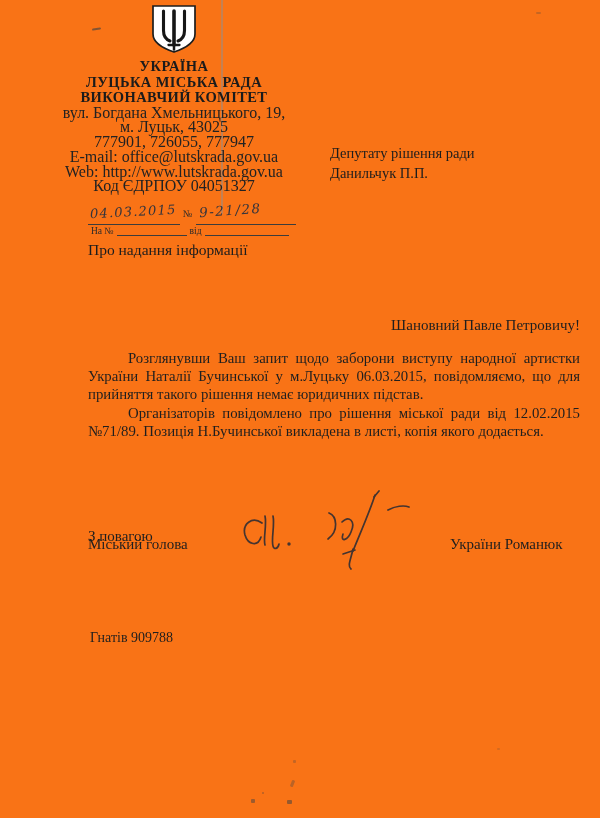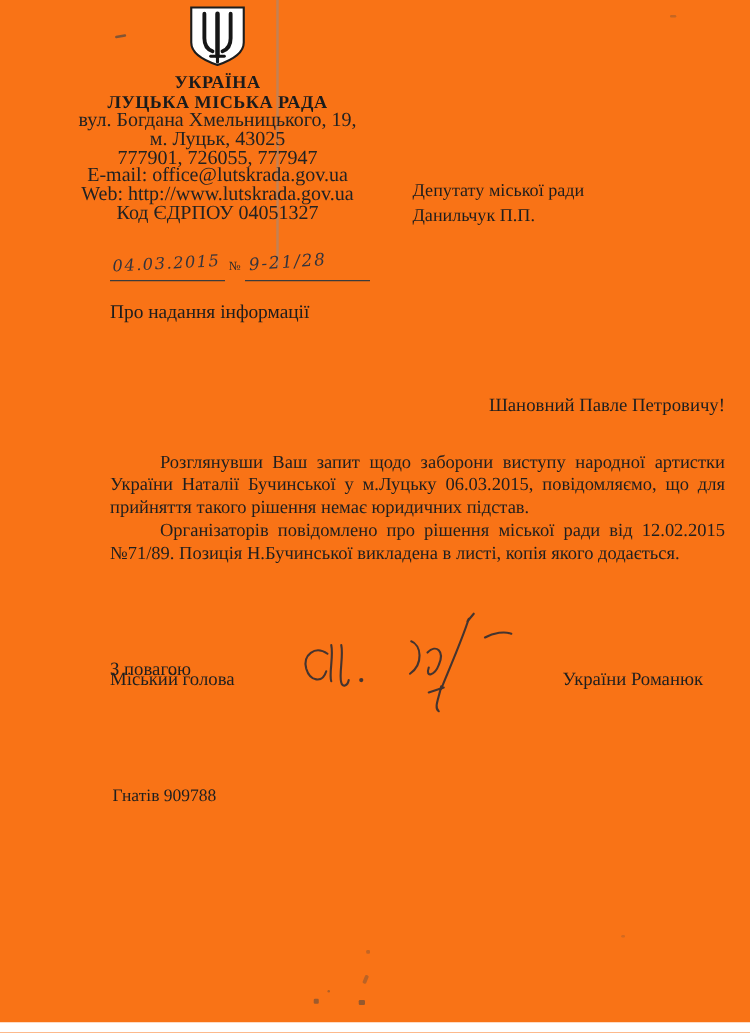--- a/index.html
+++ b/index.html
@@ -57,21 +57,21 @@
   .reply-row { position: absolute; left: 91px; top: 226px; height: 12px; font-size: 9.5px; color: #2a2a2a; white-space: nowrap; }
   .reply-row .lbl { vertical-align: bottom; }
   .reply-row .ru { display: inline-block; border-bottom: 1.1px solid #3c3c3c; height: 9px; vertical-align: bottom; }
   .reply-row .ru1 { width: 70px; margin: 0 3px; }
   .reply-row .ru2 { width: 84px; margin-left: 3px; }
   
   .subject { position: absolute; left: 88px; top: 241px; font-size: 15.5px; color: #1d1d1d; }
   .recipient { position: absolute; left: 330px; top: 143px; font-size: 14.5px; line-height: 20px; color: #1d1d1d; }
   
   .salutation { position: absolute; left: 88px; top: 317px; width: 492px; text-align: right; font-size: 15px; }
-  .body-text { position: absolute; left: 88px; top: 349px; width: 492px; font-size: 14.8px; line-height: 18.2px; text-align: justify; margin-top: 12px; }
+  .body-text { position: absolute; left: 88px; top: 349px; width: 492px; font-size: 14.8px; line-height: 18.2px; text-align: justify; }
   .body-text p { margin: 0; text-indent: 40px; }
   
   .closing   { position: absolute; left: 88px; top: 528px; font-size: 15px; }
   .sig-title { position: absolute; left: 88px; top: 536px; font-size: 15px; }
   .sig-name  { position: absolute; left: 450px; top: 536px; font-size: 15px; }
   .sig-svg   { position: absolute; left: 232px; top: 489px; }
   .executor  { position: absolute; left: 90px; top: 630px; font-size: 14px; }
 </style>
 </head>
 <body>
@@ -88,41 +88,43 @@
       <g stroke="#161616" fill="none" stroke-linecap="round">
         <path d="M23 7 V41" stroke-width="3.6"></path>
         <path d="M12.5 7 V26.5 Q12.5 34.5 19 37" stroke-width="3.1"></path>
         <path d="M33.5 7 V26.5 Q33.5 34.5 27 37" stroke-width="3.1"></path>
         <path d="M17.5 41 H28.5" stroke-width="2.3"></path>
         <path d="M23 41 V45.5" stroke-width="2.5"></path>
       </g>
     </svg>
     <div class="lh-bold first">УКРАЇНА</div>
     <div class="lh-bold">ЛУЦЬКА МІСЬКА РАДА</div>
+    <div class="lh-bold">ВИКОНАВЧИЙ КОМІТЕТ</div>
     <div class="lh-line">вул. Богдана Хмельницького, 19,</div>
     <div class="lh-line">м. Луцьк, 43025</div>
     <div class="lh-line">777901, 726055, 777947</div>
     <div class="lh-line">E-mail: office@lutskrada.gov.ua</div>
     <div class="lh-line">Web: http://www.lutskrada.gov.ua</div>
     <div class="lh-line">Код ЄДРПОУ 04051327</div>
   </div>
 
   <div class="hand-row">
     <span class="u1"></span>
     <span class="u2"></span>
     <span class="num-sign">№</span>
     <span class="handwriting hand-date">04.03.2015</span>
     <span class="handwriting hand-num">9-21/28</span>
   </div>
 
+  <div class="reply-row"><span class="lbl">На №</span><span class="ru ru1"></span><span class="lbl">від</span><span class="ru ru2"></span></div>
 
   <div class="subject">Про надання інформації</div>
 
   <div class="recipient">
-    <div>Депутату міської ради</div>
+    <div>Депутату рішення ради</div>
     <div>Данильчук П.П.</div>
   </div>
 
   <div class="salutation">Шановний Павле Петровичу!</div>
   <div class="body-text">
     <p>Розглянувши Ваш запит щодо заборони виступу народної артистки України Наталії Бучинської у м.Луцьку 06.03.2015, повідомляємо, що для прийняття такого рішення немає юридичних підстав.</p>
     <p>Організаторів повідомлено про рішення міської ради від 12.02.2015 №71/89. Позиція Н.Бучинської викладена в листі, копія якого додається.</p>
   </div>
 
   <div class="closing">З повагою</div>

